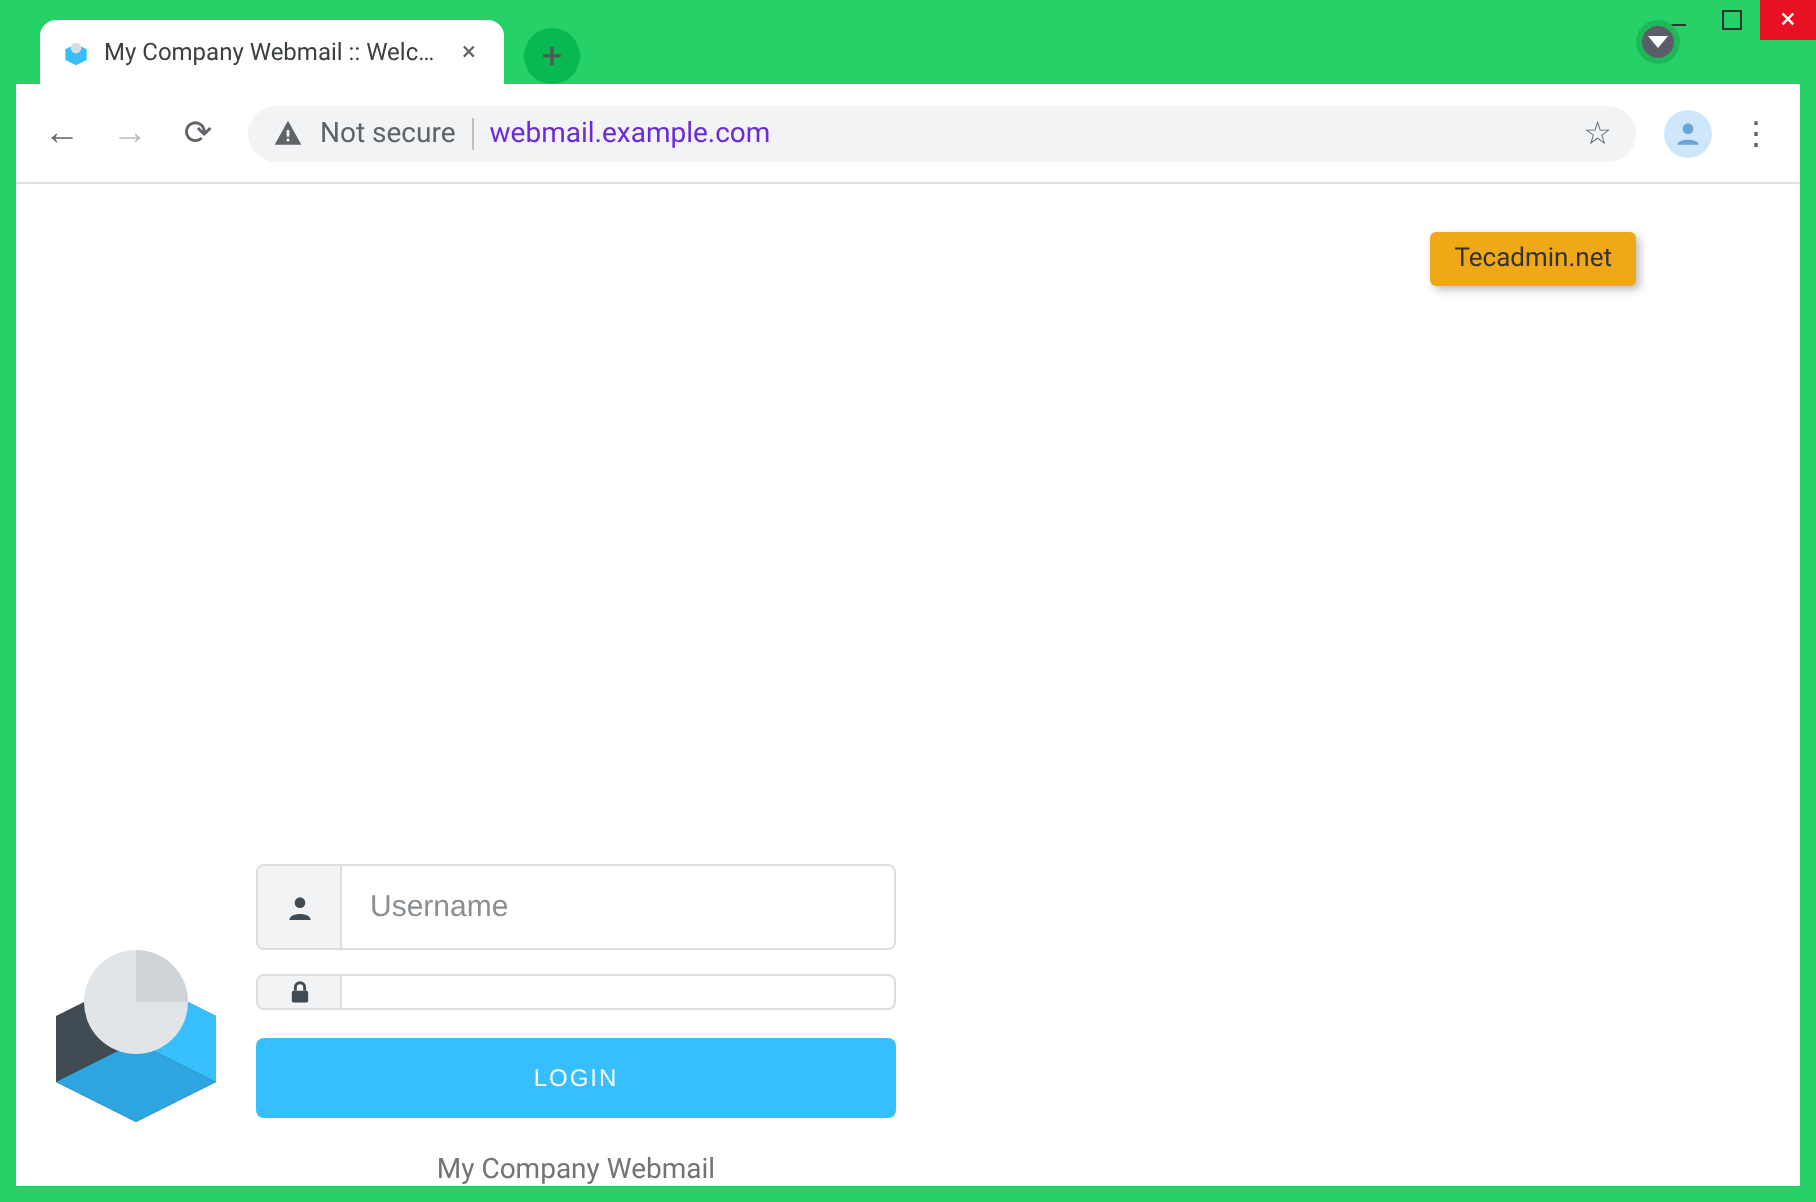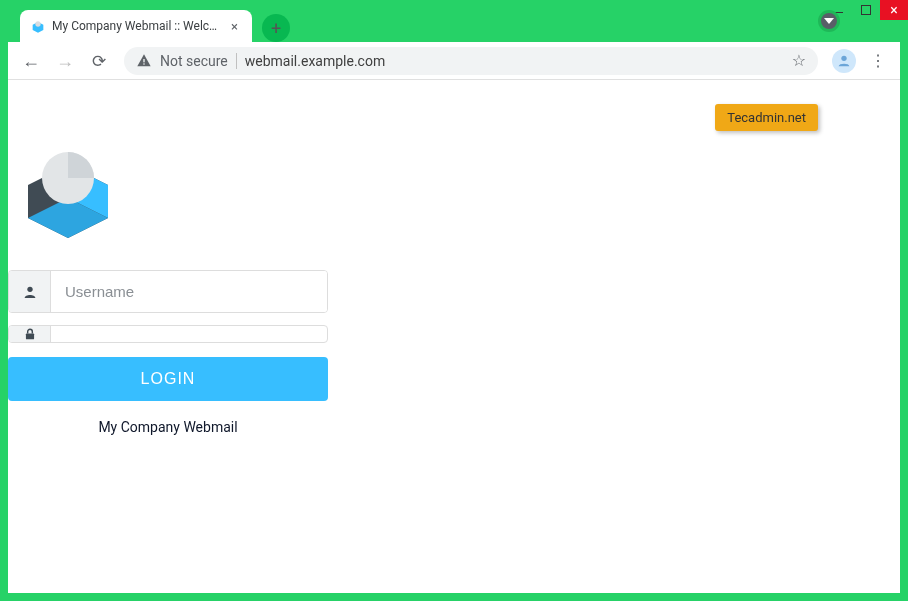--- a/index.html
+++ b/index.html
@@ -18,50 +18,50 @@
 .tabstrip { height: 34px; display: flex; align-items: flex-end; padding-left: 12px; position: relative; }
 .tab { background: #fff; height: 32px; width: 232px; border-radius: 8px 8px 0 0; display: flex; align-items: center; padding: 0 10px; font-size: 12px; color: #3c4043; gap: 6px; cursor: pointer; }
 .tab .favicon { width: 16px; height: 16px; flex-shrink: 0; }
 .tab-title { flex: 1; white-space: nowrap; overflow: hidden; text-overflow: ellipsis; }
 .tab .x { font-size: 13px; color: #5f6368; padding: 2px 4px; border-radius: 50%; }
 .new-tab { width: 28px; height: 28px; border-radius: 50%; background: #08b851; display: flex; align-items: center; justify-content: center; color: #555; font-size: 18px; margin-left: 10px; cursor: pointer; }
 
 .circle-thing { position: absolute; right: 60px; top: 2px; width: 22px; height: 22px; border-radius: 50%; background: #595e68; border: 3px solid #1fb858; display: flex; align-items: center; justify-content: center; }
 .circle-thing::before { content: ""; border-left: 5px solid transparent; border-right: 5px solid transparent; border-top: 6px solid #fff; }
 
-.toolbar { background: #fff; height: 38px; display: flex; align-items: center; padding: 0 8px; gap: 4px; border-bottom: 1px solid #e0e0e0; }
+.toolbar { background: #fff; height: 50px; display: flex; align-items: center; padding: 0 8px; gap: 4px; border-bottom: 1px solid #e0e0e0; }
 .nav-btn { width: 30px; height: 30px; display: flex; align-items: center; justify-content: center; border-radius: 50%; cursor: pointer; color: #5f6368; }
 .nav-btn.disabled { color: #bdbdbd; }
 .arrow-l::before { content: "←"; font-size: 18px; font-weight: 500; }
 .arrow-r::before { content: "→"; font-size: 18px; font-weight: 500; }
 .reload::before { content: "⟳"; font-size: 17px; }
 
 .omnibox { flex: 1; height: 28px; background: #f1f3f4; border-radius: 14px; display: flex; align-items: center; padding: 0 12px; margin: 0 6px; font-size: 14px; color: #5f6368; gap: 8px; position: relative; }
 .warn-icon { width: 16px; height: 16px; }
 .sep { width: 1px; height: 16px; background: #c0c0c0; }
-.url { color: #404040; }
+.url { color: #6d28d9; }
 .star { margin-left: auto; color: #5f6368; font-size: 16px; }
 
 .badge { position: absolute; right: 82px; top: 24px; background: #f0a816; color: #333; font-size: 13px; padding: 6px 12px; border-radius: 3px; box-shadow: 2px 2px 4px rgba(0,0,0,0.25); z-index: 10; }
 
 .avatar { width: 24px; height: 24px; border-radius: 50%; background: #cfe7fb; display: flex; align-items: center; justify-content: center; margin: 0 4px; }
 .kebab { width: 28px; height: 28px; display: flex; align-items: center; justify-content: center; cursor: pointer; font-size: 16px; color: #5f6368; }
 
-.content { flex: 1; background: #fff; display: flex; flex-direction: column; align-items: flex-start; padding-top: 60px; position: relative; }
+.content { flex: 1; background: #fff; display: flex; align-items: flex-end; padding-top: 60px; position: relative; }
 
 .logo { width: 120px; height: 100px; margin-bottom: 30px; }
 
 .login-box { width: 320px; }
 .input-row { display: flex; margin-bottom: 12px; border: 1px solid #ddd; border-radius: 4px; overflow: hidden; }
 .input-icon { width: 42px; background: #f1f3f4; display: flex; align-items: center; justify-content: center; border-right: 1px solid #ddd; }
 .input-field { flex: 1; border: none; padding: 12px 14px; font-size: 15px; color: #a21caf; outline: none; }
 .input-field::placeholder { color: #8a8f94; }
 
-.login-btn { width: 100%; background: #37beff; color: #fff; border: none; padding: 13px; font-size: 16px; letter-spacing: 1px; border-radius: 4px; cursor: pointer; margin-top: 2px; }
-.caption { text-align: center; margin-top: 18px; font-size: 14px; color: #0f172a; }
+.login-btn { width: 100%; background: #37beff; color: #fff; border: none; padding: 13px; font-size: 12px; letter-spacing: 1px; border-radius: 4px; cursor: pointer; margin-top: 2px; }
+.caption { text-align: center; margin-top: 18px; font-size: 14px; color: #737373; }
 </style>
 </head>
 <body>
 
 <div class="window-frame">
 
   <div class="title-controls">
     <div class="title-btn min"></div>
     <div class="title-btn max"></div>
     <div class="title-btn close">×</div>

